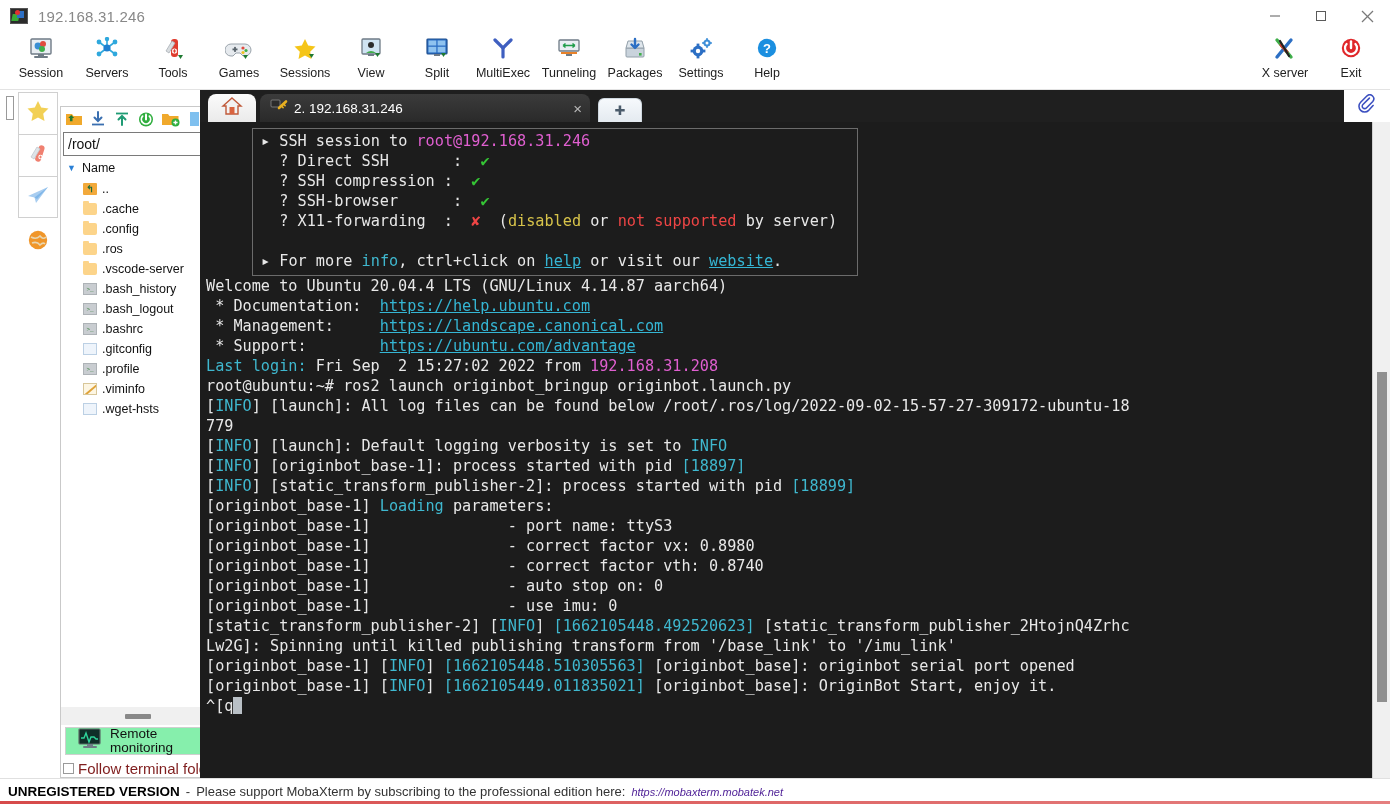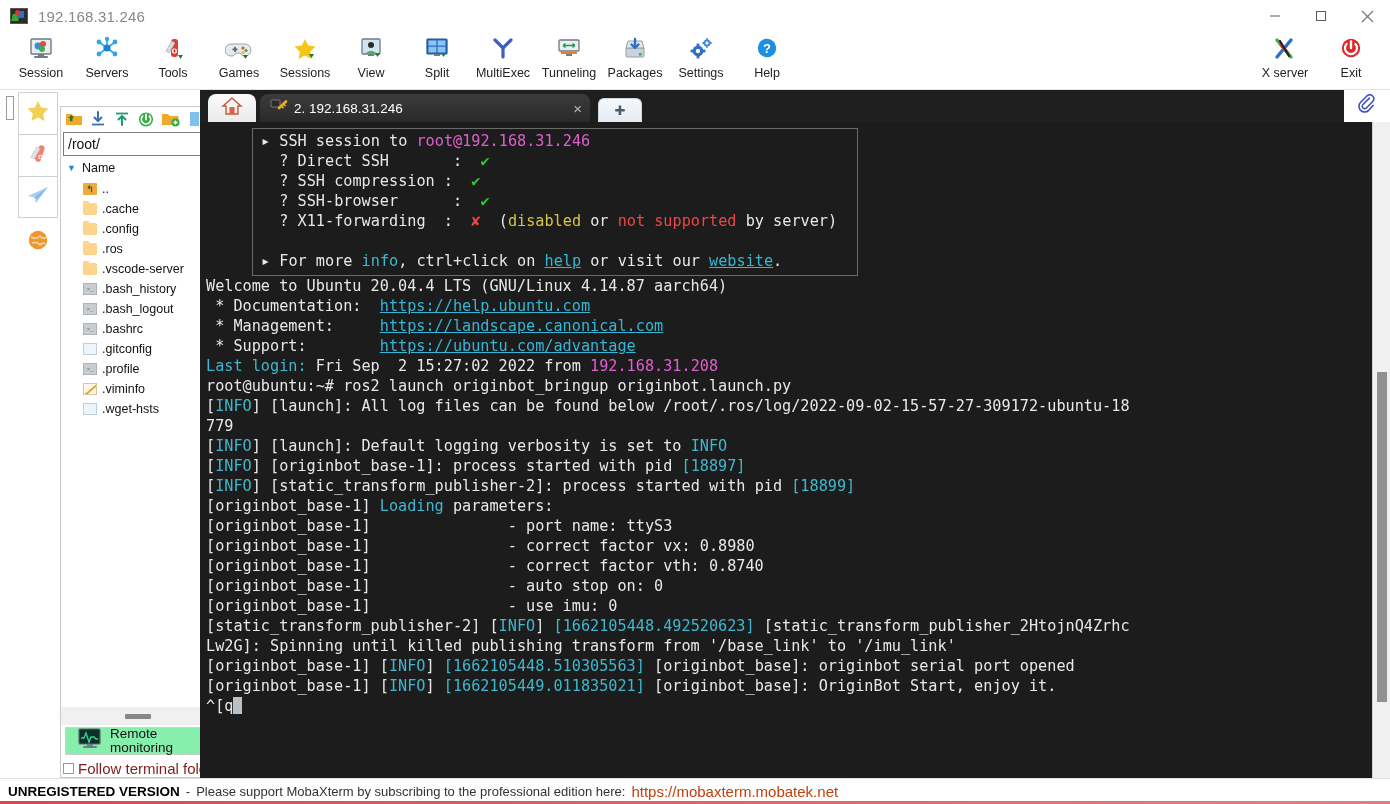--- a/index.html
+++ b/index.html
@@ -161,21 +161,21 @@
   .cursor { display:inline-block; width:9px; height:17px; background:#b9c0c6; vertical-align:-3px; }
 
   
   .statusbar {
     height:26px; flex:0 0 26px; background:#fff; display:flex; align-items:center;
     padding-left:8px; gap:6px; border-top:1px solid #e0e0e0;
   }
   .st-unreg { font-size:13.5px; font-weight:bold; color:#000; }
   .st-dash { font-size:13px; color:#333; }
   .st-msg { font-size:13px; color:#333; }
-  .st-link { font-size:15px; color:#c2410c; }
+  .st-link { font-size:11px; color:#4c1d95;font-style:italic; }
   .redline { position:absolute; left:0; bottom:0; width:100%; height:3px; background:linear-gradient(90deg,#d64a4a,#e57f7f); }
 </style>
 </head>
 <body>
 
 <div id="app">
 
   <div class="titlebar">
     <div class="tb-icon">
       <div class="frame"></div>

